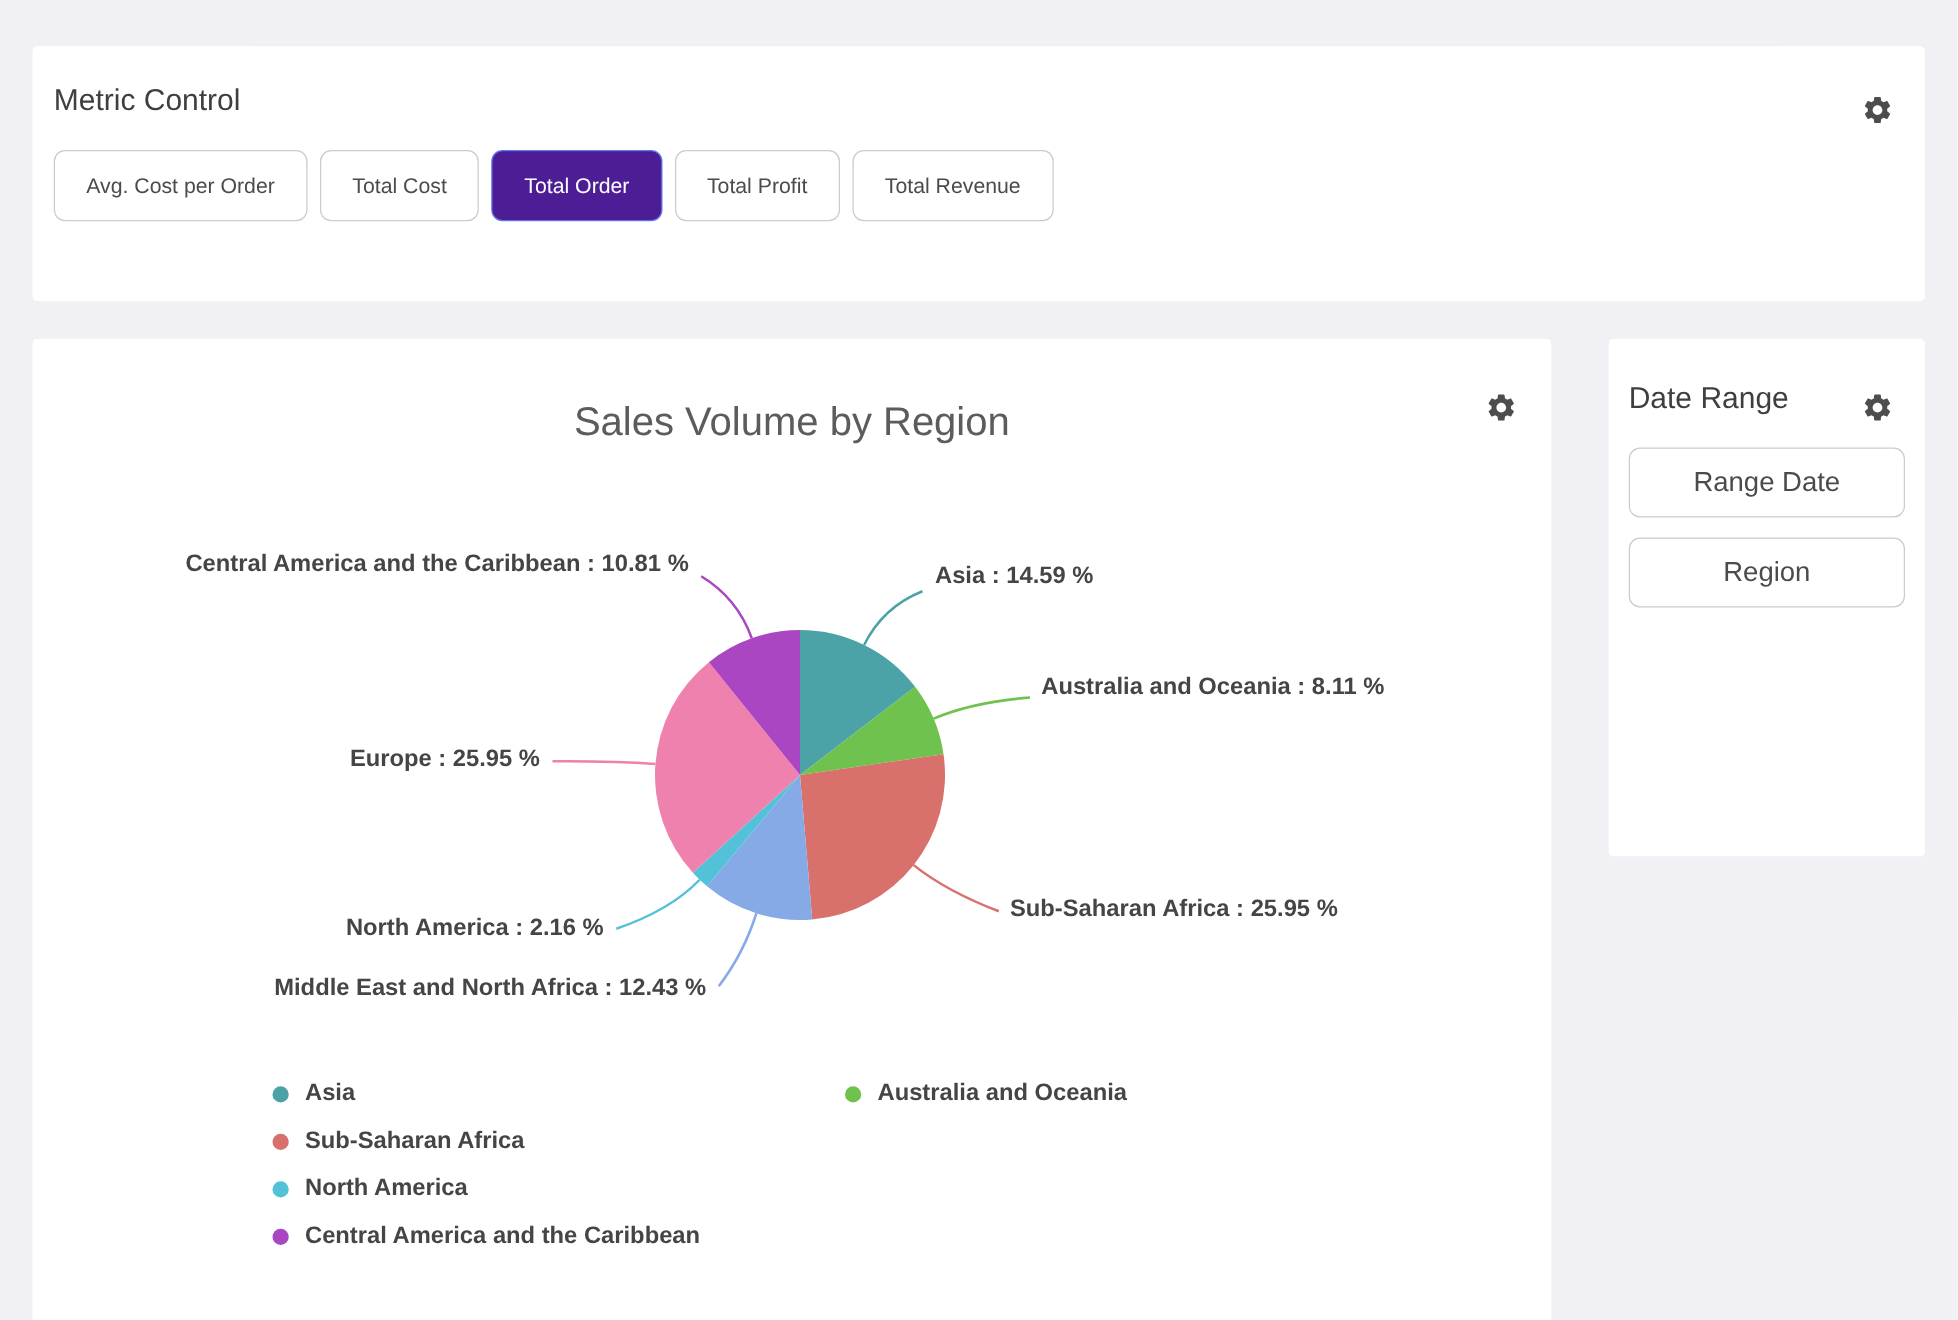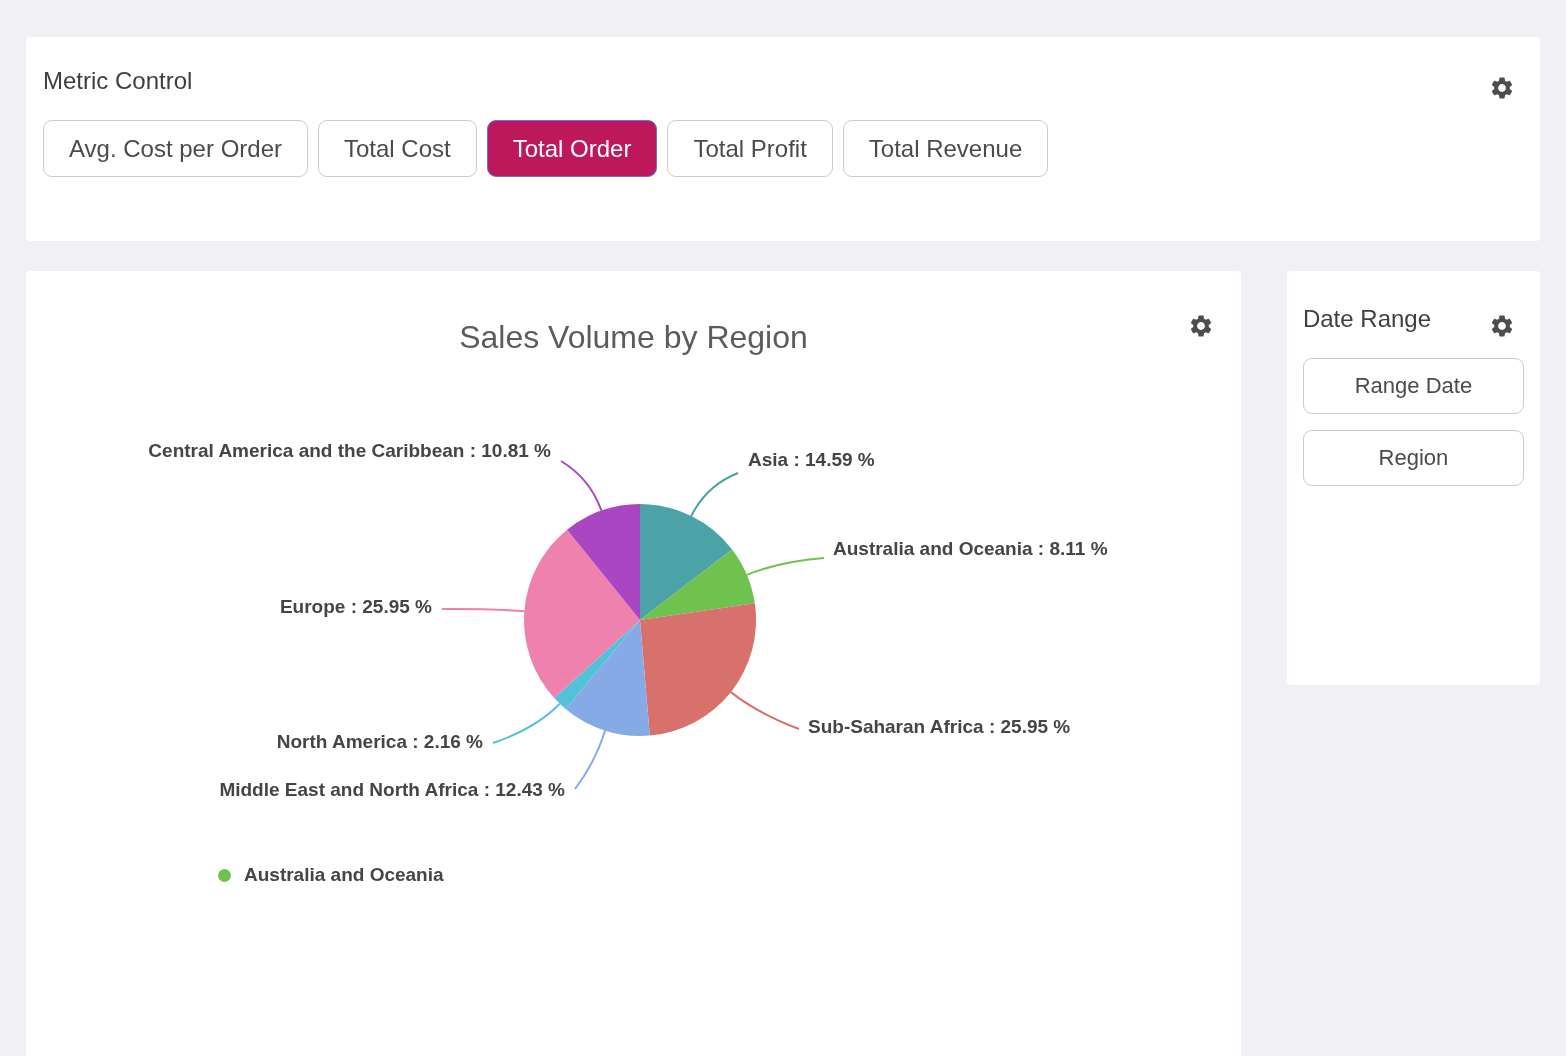--- a/index.html
+++ b/index.html
@@ -18,25 +18,25 @@
     position: absolute; left: 17px; top: 30px;
     font-size: 24px; font-weight: 400; color: #3f3f3f; margin: 0;
   }
   .metric-buttons {
     position: absolute; left: 17px; top: 83px;
     display: flex; gap: 10px;
   }
   .pill-btn {
     height: 57px; padding: 0 25px;
     font-family: "Liberation Sans", sans-serif;
-    font-size: 24px; color: #4b4b4b;
+    font-size: 17px; color: #4b4b4b;
     background: #ffffff; border: 1px solid #cccccc; border-radius: 9px;
     cursor: pointer; white-space: nowrap;
   }
-  .pill-btn.selected { background: #be185d; border-color: #6375ea; color: #ffffff; }
+  .pill-btn.selected { background: #4c1d95; border-color: #6375ea; color: #ffffff; }
 
   .gear-btn {
     position: absolute; width: 26px; height: 26px;
     cursor: pointer; display: inline-block;
   }
   .gear-btn svg { width: 26px; height: 26px; fill: #4d4d4d; display: block; }
   .metric-gear { right: 25px; top: 38px; }
   .chart-gear  { right: 27px; top: 42px; }
   .date-gear   { right: 25px; top: 42px; }
 
@@ -119,20 +119,38 @@
           <path d="M614,349 L528.3,427.1 A116,116 0 0 1 541.1,258.7 Z" fill="#ee81ad"></path>
           <path d="M498.3,340.2 Q464.4,337.6 416,338" fill="none" stroke="#ee81ad" stroke-width="2"></path>
           <text x="406" y="342" text-anchor="end" class="pie-label">Europe : 25.95 %</text>
           <path d="M614,349 L541.1,258.7 A116,116 0 0 1 614.0,233.0 Z" fill="#aa46c2"></path>
           <path d="M575.4,239.6 Q564.0,207.6 535,190" fill="none" stroke="#aa46c2" stroke-width="2"></path>
           <text x="525" y="186" text-anchor="end" class="pie-label">Central America and the Caribbean : 10.81 %</text>
         </svg>
       <div class="legend" id="legend">
           <div class="legend-col">
             <div class="legend-item">
+              <span class="legend-dot" style="background: rgb(75, 163, 168);"></span>
+              <span class="legend-label">Asia</span>
+            </div>
+            <div class="legend-item">
+              <span class="legend-dot" style="background: rgb(216, 112, 107);"></span>
+              <span class="legend-label">Sub-Saharan Africa</span>
+            </div>
+            <div class="legend-item">
+              <span class="legend-dot" style="background: rgb(83, 194, 217);"></span>
+              <span class="legend-label">North America</span>
+            </div>
+            <div class="legend-item">
+              <span class="legend-dot" style="background: rgb(170, 70, 194);"></span>
+              <span class="legend-label">Central America and the Caribbean</span>
+            </div>
+          </div>
+          <div class="legend-col">
+            <div class="legend-item">
               <span class="legend-dot" style="background: rgb(110, 194, 77);"></span>
               <span class="legend-label">Australia and Oceania</span>
             </div>
           </div>
         </div>
     </div>
 
     <div class="card date-card">
       <h2 class="date-title">Date Range</h2>
       <span class="gear-btn date-gear">

